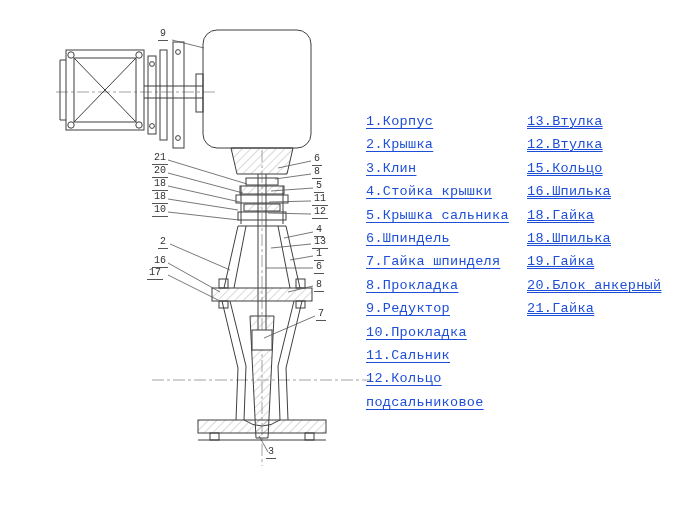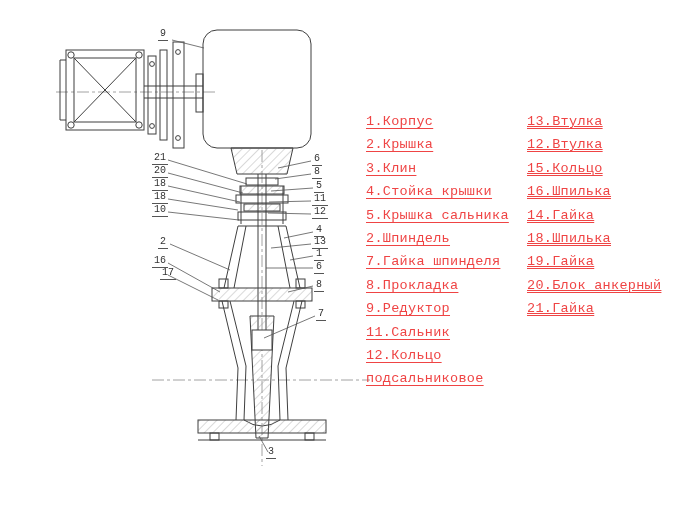--- a/index.html
+++ b/index.html
@@ -6,21 +6,21 @@
   html,body { width:700px; height:525px; }
   body { background:#ffffff; font-family:"Liberation Mono","DejaVu Sans Mono",monospace; }
   .page { position:relative; width:700px; height:525px; background:#ffffff; overflow:hidden; }
   .drawing { position:absolute; left:0; top:0; width:372px; height:525px; }
   .drawing svg { position:absolute; left:0; top:0; }
   .co {
     position:absolute; font-size:10px; color:#333;
     border-bottom:1px solid #555; line-height:11px; padding:0 2px 1px 2px;
     font-family:"Liberation Mono","DejaVu Sans Mono",monospace;
   }
-  .col { position:absolute; color:#ef4444; font-size:13.5px; }
+  .col { position:absolute; color:#1d4ed8; font-size:13.5px; }
   .col .item {
     line-height:23.4px;
     text-decoration:underline;
     text-underline-offset:3px;
     white-space:pre;
     letter-spacing:0.3px;
   }
   .cl { stroke:#8a8a8a; stroke-width:0.8; stroke-dasharray:12 3 3 3; fill:none; }
   .ln { stroke:#3f3f3f; stroke-width:1; fill:none; }
   .ld { stroke:#555; stroke-width:0.8; fill:none; }
@@ -156,55 +156,56 @@
     </svg>
 
     <span class="co" style="left:158px;top:28px">9</span>
     <span class="co" style="left:152px;top:152px">21</span>
     <span class="co" style="left:152px;top:165px">20</span>
     <span class="co" style="left:152px;top:178px">18</span>
     <span class="co" style="left:152px;top:191px">18</span>
     <span class="co" style="left:152px;top:204px">10</span>
     <span class="co" style="left:158px;top:236px">2</span>
     <span class="co" style="left:152px;top:255px">16</span>
-    <span class="co" style="left:160px;top:267px">17</span>
+    <span class="co" style="left:147px;top:267px">17</span>
     <span class="co" style="left:312px;top:153px">6</span>
     <span class="co" style="left:312px;top:166px">8</span>
     <span class="co" style="left:314px;top:180px">5</span>
     <span class="co" style="left:312px;top:193px">11</span>
     <span class="co" style="left:312px;top:206px">12</span>
     <span class="co" style="left:314px;top:224px">4</span>
     <span class="co" style="left:312px;top:236px">13</span>
     <span class="co" style="left:314px;top:248px">1</span>
     <span class="co" style="left:314px;top:261px">6</span>
     <span class="co" style="left:314px;top:279px">8</span>
     <span class="co" style="left:316px;top:308px">7</span>
     <span class="co" style="left:266px;top:446px">3</span>
   </div>
 
   <div class="col col-left">
     <div class="item">1.Корпус</div>
     <div class="item">2.Крышка</div>
     <div class="item">3.Клин</div>
     <div class="item">4.Стойка крышки</div>
     <div class="item">5.Крышка сальника</div>
-    <div class="item">2.Шпиндель</div>
+    <div class="item">6.Шпиндель</div>
     <div class="item">7.Гайка шпинделя</div>
     <div class="item">8.Прокладка</div>
     <div class="item">9.Редуктор</div>
+    <div class="item">10.Прокладка</div>
     <div class="item">11.Сальник</div>
     <div class="item">12.Кольцо</div>
     <div class="item">подсальниковое</div>
   </div>
 
   <div class="col col-right">
     <div class="item">13.Втулка</div>
     <div class="item">12.Втулка</div>
     <div class="item">15.Кольцо</div>
     <div class="item">16.Шпилька</div>
-    <div class="item">14.Гайка</div>
+    <div class="item">18.Гайка</div>
     <div class="item">18.Шпилька</div>
     <div class="item">19.Гайка</div>
     <div class="item">20.Блок анкерный</div>
     <div class="item">21.Гайка</div>
   </div>
 
 </div>
 
 </body></html>

